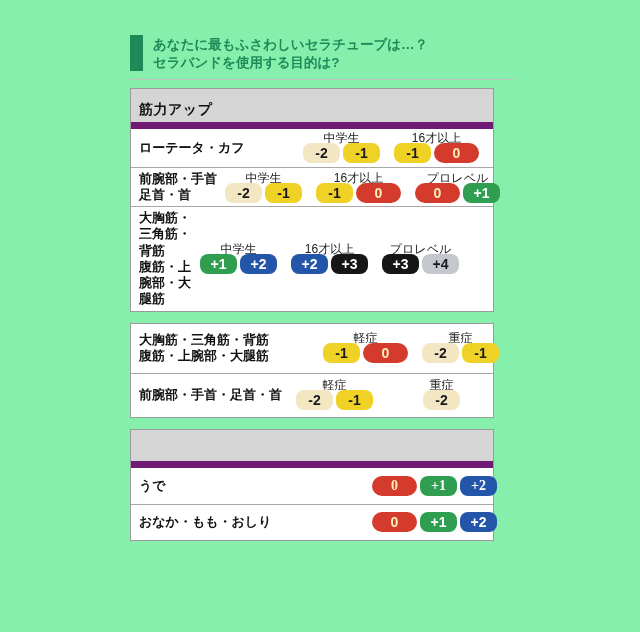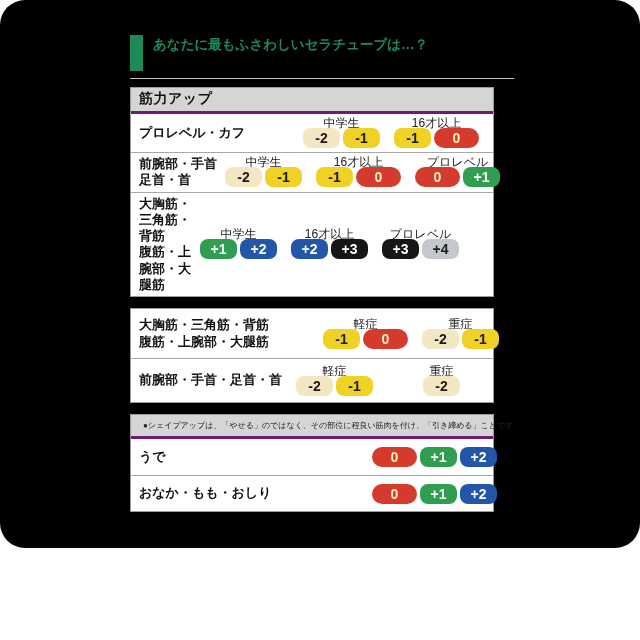--- a/index.html
+++ b/index.html
@@ -1,31 +1,31 @@
 <!DOCTYPE html>
 <html><head>
 <meta charset="utf-8">
 <style>
   html,body{margin:0;padding:0;background:#fff;}
   .page{
-    position:relative;width:640px;height:548px;background:#000000;
+    position:relative;width:640px;height:632px;background:#86efac;
     font-family:"Liberation Sans","DejaVu Sans",sans-serif;
-    overflow:hidden;box-sizing:border-box;border-radius:25px;
+    overflow:hidden;box-sizing:border-box;
   }
   .content{position:absolute;left:130px;top:35px;width:364px;}
   
   .page-header{display:flex;align-items:flex-start;}
   .accent-bar{width:13px;height:36px;background:#1e8a58;margin-right:10px;flex:0 0 auto;}
   .title-lines{font-weight:bold;color:#1e8a58;font-size:13.5px;line-height:1.32;padding-top:1px;}
   .header-divider{border:0;border-top:1px solid #c3c3c3;margin:7px 0 8px 0;width:384px;}
   
   .section{border:1px solid #9a9a9a;margin-bottom:11px;background:#fff;}
   .section-header{
-    background:#d5d5d5;border-bottom:3px solid #701a75;
-    padding:2px 8px 3px 8px;display:flex;align-items:center;min-height:16px;text-align:center;
+    background:#d5d5d5;border-bottom:7px solid #701a75;
+    padding:12px 8px 3px 8px;display:flex;align-items:center;min-height:16px;text-align:center;
   }
   .section-title{font-weight:bold;font-size:14px;color:#111;letter-spacing:.5px;}
   .section-note{font-size:8px;color:#222;margin-left:4px;white-space:nowrap;}
   
   .row{display:flex;align-items:center;padding:3px 8px;box-sizing:border-box;}
   .row + .row{border-top:1px solid #a8a8a8;}
   .row-label{font-weight:bold;font-size:13px;color:#111;line-height:1.25;}
   .badge-area{margin-left:auto;display:flex;align-items:flex-end;}
   .group{display:flex;flex-direction:column;align-items:center;}
   .group-label{font-size:12px;line-height:10px;height:10px;color:#222;white-space:nowrap;}
@@ -40,51 +40,52 @@
 </head>
 <body>
 
 <div class="page">
   <div class="content">
 
     <div class="page-header">
       <div class="accent-bar"></div>
       <div class="title-lines">
         <div>あなたに最もふさわしいセラチューブは…？</div>
+        <div>セラバンドを使用する目的は?</div>
       </div>
     </div>
     <hr class="header-divider">
 
     <div id="sections-root">
         <div class="section">
           <div class="section-header">
             <span class="section-title">筋力アップ</span>
           </div>
           <div class="row" style="min-height: 38px;">
             <div class="row-label">
-              <div>プロレベル・カフ</div>
+              <div>ローテータ・カフ</div>
             </div>
             <div class="badge-area" style="gap: 14px; margin-right: 6px;">
               <div class="group">
                 <div class="group-label">中学生</div>
                 <div class="badges">
                   <span class="badge" style="background: rgb(243, 231, 195); color: rgb(26, 26, 26);">-2</span>
                   <span class="badge" style="background: rgb(240, 210, 38); color: rgb(26, 26, 26);">-1</span>
                 </div>
               </div>
               <div class="group">
                 <div class="group-label">16才以上</div>
                 <div class="badges">
                   <span class="badge" style="background: rgb(240, 210, 38); color: rgb(26, 26, 26);">-1</span>
                   <span class="badge wide" style="background: rgb(212, 59, 45); color: rgb(250, 240, 188);">0</span>
                 </div>
               </div>
             </div>
           </div>
-          <div class="row" style="min-height: 34px;">
+          <div class="row" style="min-height: 34px; align-items: flex-end;">
             <div class="row-label">
               <div>前腕部・手首</div>
               <div>足首・首</div>
             </div>
             <div class="badge-area" style="gap: 14px; margin-right: -15px;">
               <div class="group">
                 <div class="group-label">中学生</div>
                 <div class="badges">
                   <span class="badge" style="background: rgb(243, 231, 195); color: rgb(26, 26, 26);">-2</span>
                   <span class="badge" style="background: rgb(240, 210, 38); color: rgb(26, 26, 26);">-1</span>
@@ -175,23 +176,22 @@
                 <div class="group-label">重症</div>
                 <div class="badges">
                   <span class="badge" style="background: rgb(243, 231, 195); color: rgb(26, 26, 26);">-2</span>
                 </div>
               </div>
             </div>
           </div>
         </div>
         <div class="section">
           <div class="section-header">
-            <span class="section-note">●シェイプアップは、「やせる」のではなく、その部位に程良い筋肉を付け、「引き締める」ことです</span>
-          </div>
-          <div class="row" style="min-height: 36px;">
+          </div>
+          <div class="row" style="min-height: 36px; font-family: Liberation Serif, serif;">
             <div class="row-label">
               <div>うで</div>
             </div>
             <div class="badge-area" style="gap: 14px; margin-right: -12px;">
               <div class="group">
                 <div class="badges">
                   <span class="badge wide" style="background: rgb(212, 59, 45); color: rgb(250, 240, 188);">0</span>
                   <span class="badge" style="background: rgb(47, 158, 80); color: rgb(255, 255, 255);">+1</span>
                   <span class="badge" style="background: rgb(35, 86, 168); color: rgb(255, 255, 255);">+2</span>
                 </div>

